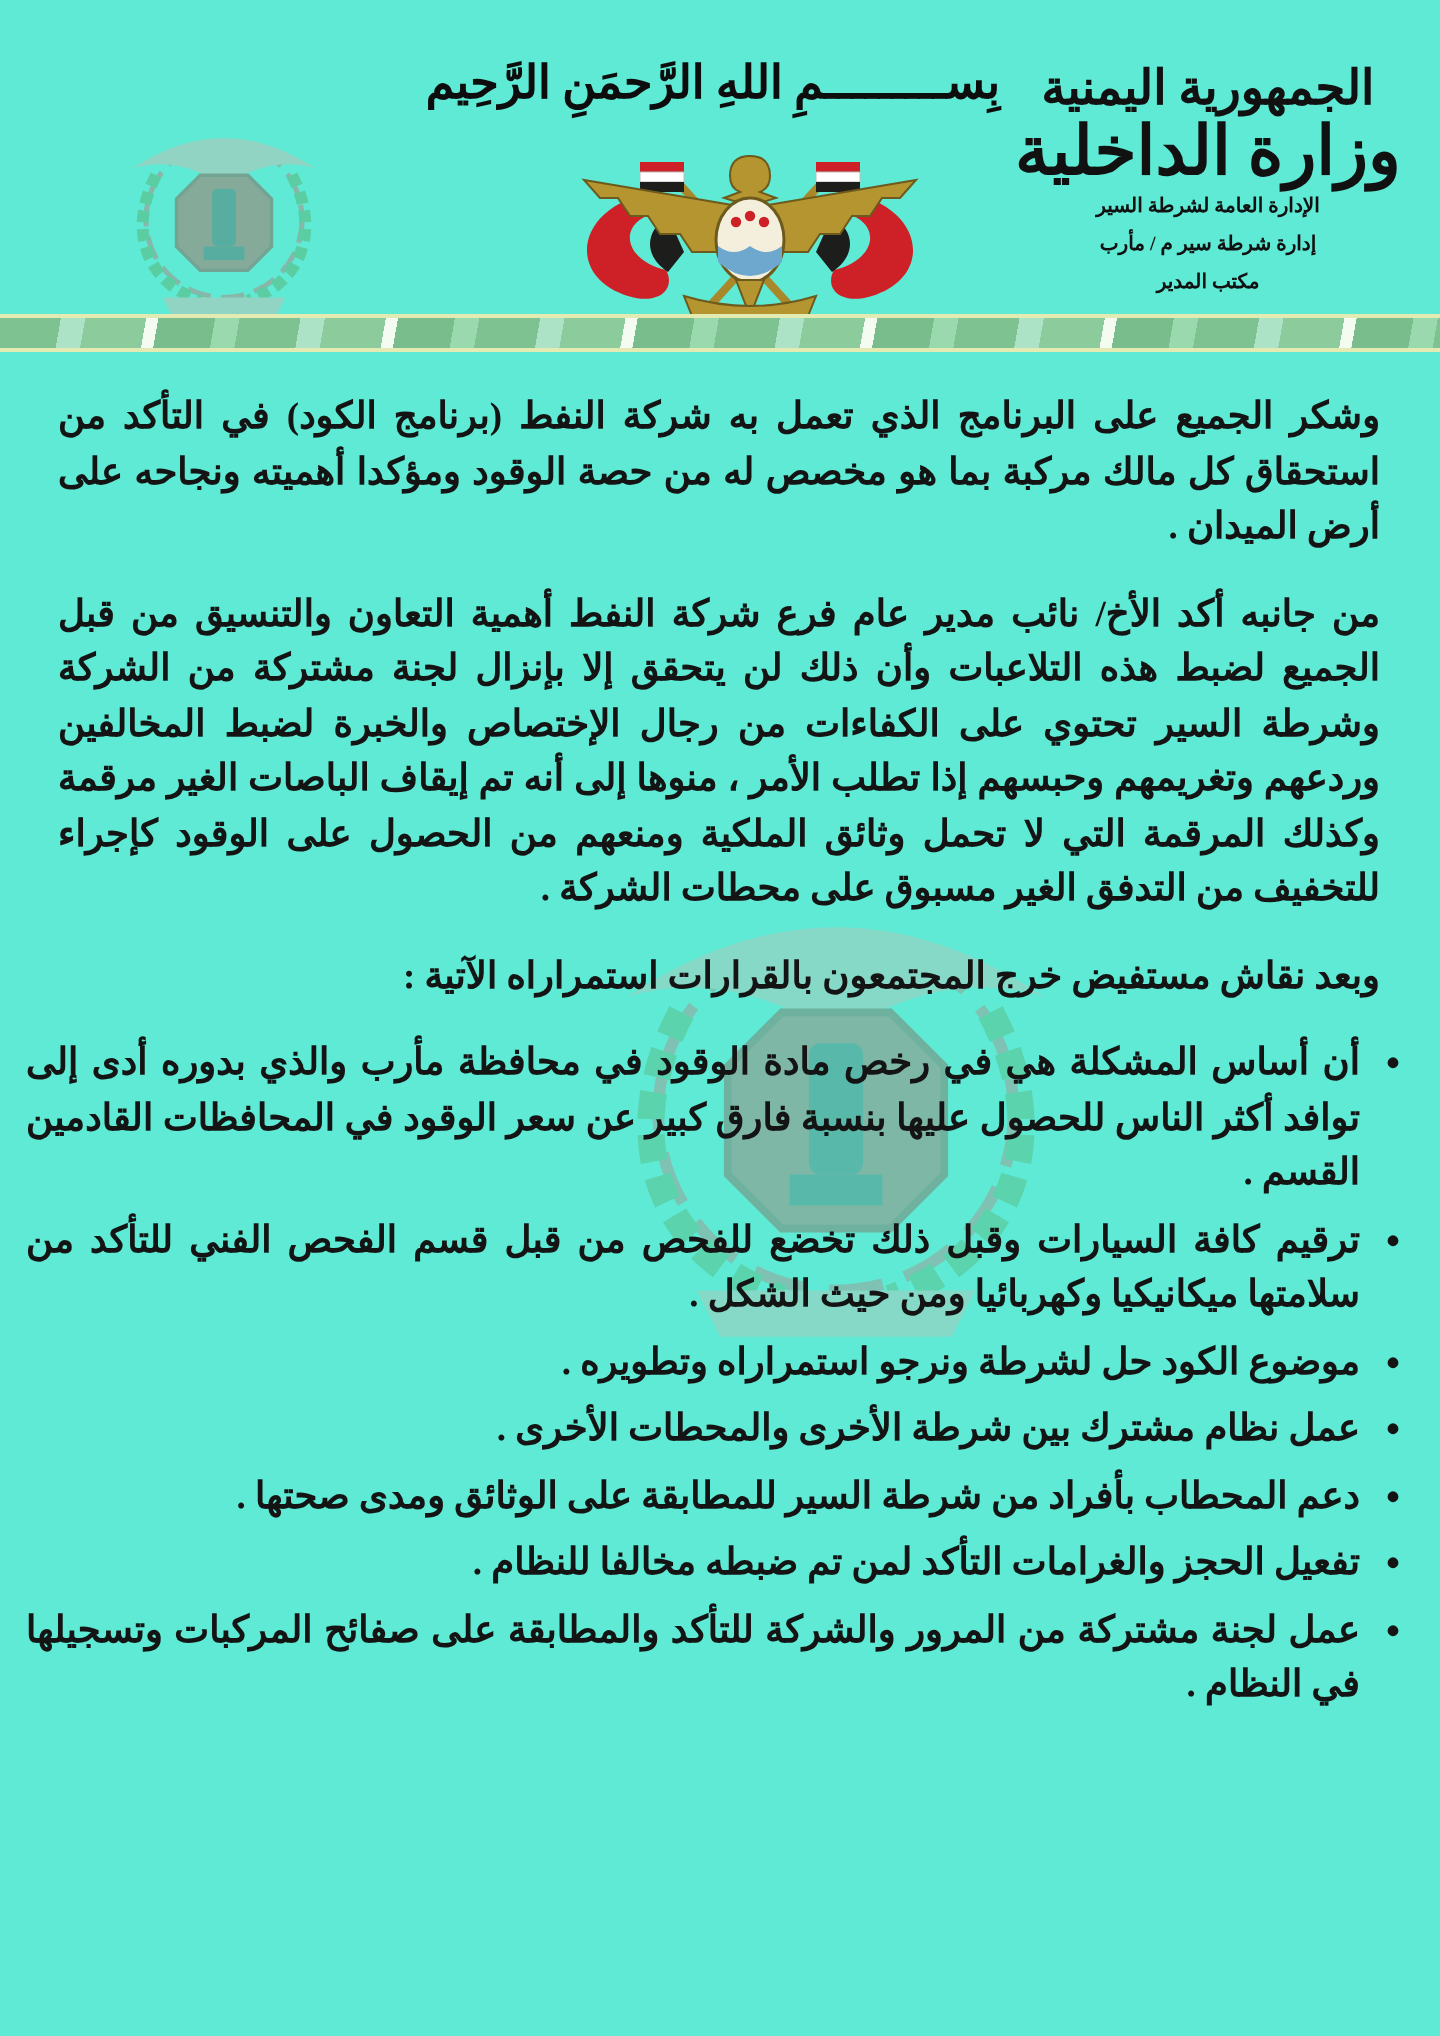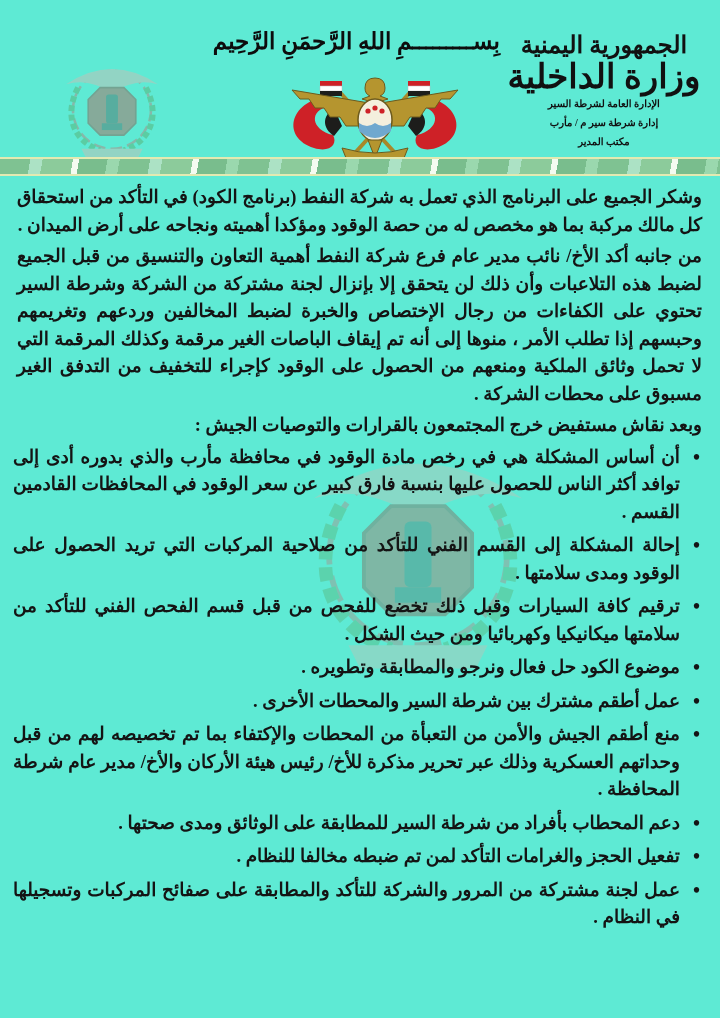--- a/index.html
+++ b/index.html
@@ -35,21 +35,21 @@
     border-top:2px solid #e3eab2;border-bottom:2px solid #e3eab2;
   }
   
   .watermark{position:absolute;top:425px;left:248px;width:340px;height:255px;opacity:.30;z-index:0;}
   
   .body-text{
     position:absolute;top:180px;right:14px;left:13px;z-index:1;
     direction:rtl;text-align:justify;
     font-size:18.5px;font-weight:bold;color:#141414;line-height:27.5px;
   }
-  .body-text p{margin:4px;}
+  .body-text p{margin:16px;}
   .list-intro{margin:0;}
   ul.decisions{
     margin:2px 0 0 0;padding:0 26px 0 0;list-style:none;
   }
   ul.decisions li{
     position:relative;margin:0 0 6px 0;
   }
   ul.decisions li::before{
     content:"\2022";
     position:absolute;right:-20px;top:0;
@@ -136,27 +136,25 @@
 
   <div class="band"></div>
 
   <svg class="watermark" viewBox="0 0 120 132">
     <use href="#moi-logo"></use>
   </svg>
 
   <div class="body-text">
     <p>وشكر الجميع على البرنامج الذي تعمل به شركة النفط (برنامج الكود) في التأكد من استحقاق كل مالك مركبة بما هو مخصص له من حصة الوقود ومؤكدا أهميته ونجاحه على أرض الميدان .</p>
     <p>من جانبه أكد الأخ/ نائب مدير عام فرع شركة النفط أهمية التعاون والتنسيق من قبل الجميع لضبط هذه التلاعبات وأن ذلك لن يتحقق إلا بإنزال لجنة مشتركة من الشركة وشرطة السير تحتوي على الكفاءات من رجال الإختصاص والخبرة لضبط المخالفين وردعهم وتغريمهم وحبسهم إذا تطلب الأمر ، منوها إلى أنه تم إيقاف الباصات الغير مرقمة وكذلك المرقمة التي لا تحمل وثائق الملكية ومنعهم من الحصول على الوقود كإجراء للتخفيف من التدفق الغير مسبوق على محطات الشركة .</p>
-    <p class="list-intro">وبعد نقاش مستفيض خرج المجتمعون بالقرارات والتوصيات الجيش :</p>
+    <p class="list-intro">وبعد نقاش مستفيض خرج المجتمعون بالقرارات استمراراه الآتية :</p>
     <ul class="decisions">
       <li>أن أساس المشكلة هي في رخص مادة الوقود في محافظة مأرب والذي بدوره أدى إلى توافد أكثر الناس للحصول عليها بنسبة فارق كبير عن سعر الوقود في المحافظات القادمين القسم .</li>
-      <li>إحالة المشكلة إلى القسم الفني للتأكد من صلاحية المركبات التي تريد الحصول على الوقود ومدى سلامتها .</li>
       <li>ترقيم كافة السيارات وقبل ذلك تخضع للفحص من قبل قسم الفحص الفني للتأكد من سلامتها ميكانيكيا وكهربائيا ومن حيث الشكل .</li>
-      <li>موضوع الكود حل فعال ونرجو والمطابقة وتطويره .</li>
-      <li>عمل أطقم مشترك بين شرطة السير والمحطات الأخرى .</li>
-      <li>منع أطقم الجيش والأمن من التعبأة من المحطات والإكتفاء بما تم تخصيصه لهم من قبل وحداتهم العسكرية وذلك عبر تحرير مذكرة للأخ/ رئيس هيئة الأركان والأخ/ مدير عام شرطة المحافظة .</li>
+      <li>موضوع الكود حل لشرطة ونرجو استمراراه وتطويره .</li>
+      <li>عمل نظام مشترك بين شرطة الأخرى والمحطات الأخرى .</li>
       <li>دعم المحطاب بأفراد من شرطة السير للمطابقة على الوثائق ومدى صحتها .</li>
       <li>تفعيل الحجز والغرامات التأكد لمن تم ضبطه مخالفا للنظام .</li>
       <li>عمل لجنة مشتركة من المرور والشركة للتأكد والمطابقة على صفائح المركبات وتسجيلها في النظام .</li>
     </ul>
   </div>
 
 </div>
 
 </body></html>

